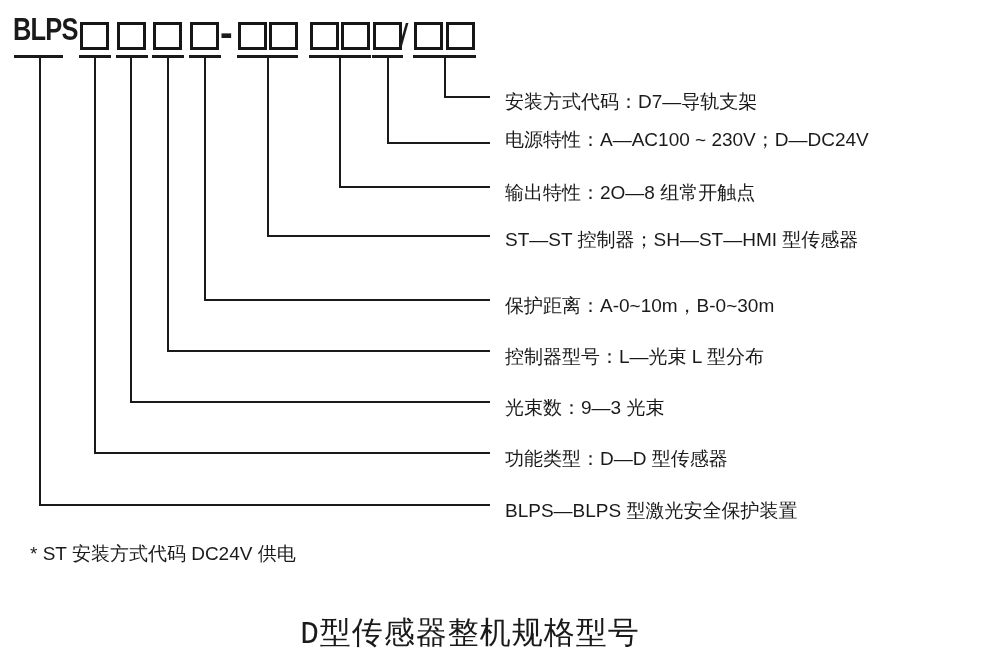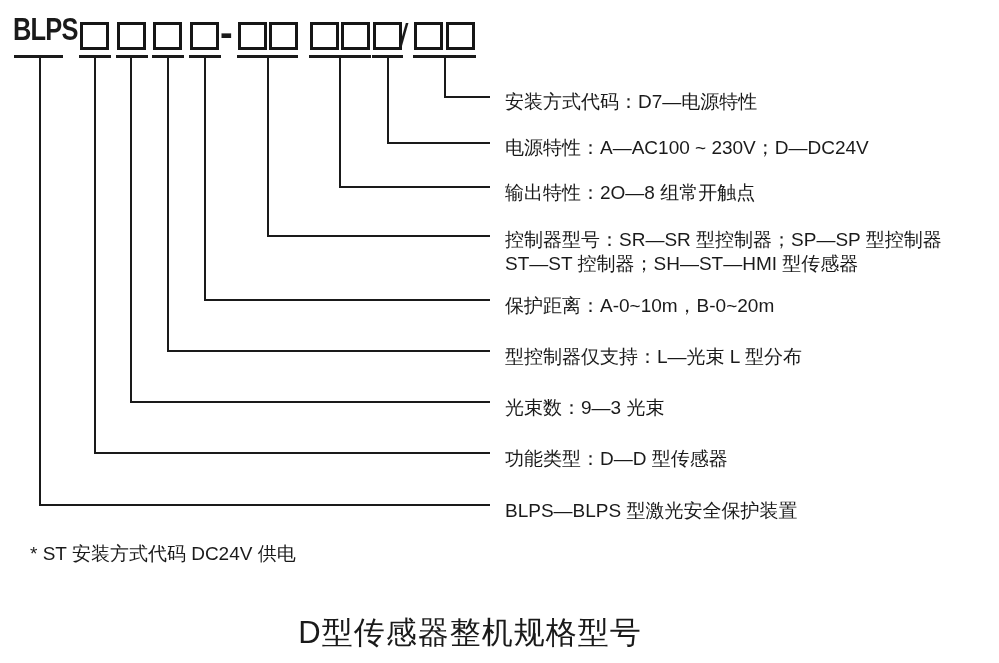--- a/index.html
+++ b/index.html
@@ -52,20 +52,21 @@
   }
   .title{
     position:absolute;
     left:0;top:612px;
     width:940px;
     text-align:center;
     font-size:31px;
     font-weight:300;
     letter-spacing:1px;
     white-space:nowrap;
+    font-family:Liberation Mono, monospace;
   }
 </style>
 </head>
 <body>
 
 <div class="canvas">
 
   <div class="prefix">BLPS</div>
 
   <div class="slot-box" style="left:80px"></div>
@@ -109,29 +110,28 @@
   <div class="line" style="left:444px;top:96px;width:46px;height:2px"></div>
   <div class="line" style="left:387px;top:142px;width:103px;height:2px"></div>
   <div class="line" style="left:339px;top:186px;width:151px;height:2px"></div>
   <div class="line" style="left:267px;top:235px;width:223px;height:2px"></div>
   <div class="line" style="left:204px;top:299px;width:286px;height:2px"></div>
   <div class="line" style="left:167px;top:350px;width:323px;height:2px"></div>
   <div class="line" style="left:130px;top:401px;width:360px;height:2px"></div>
   <div class="line" style="left:94px;top:452px;width:396px;height:2px"></div>
   <div class="line" style="left:39px;top:504px;width:451px;height:2px"></div>
 
-  <div class="lbl" style="top:90px">安装方式代码：D7—电源特性</div>
-  <div class="lbl" style="top:136px">电源特性：A—AC100 ~ 230V；D—DC24V</div>
+  <div class="lbl" style="top:90px">安装方式代码：D7—导轨支架</div>
+  <div class="lbl" style="top:128px">电源特性：A—AC100 ~ 230V；D—DC24V</div>
   <div class="lbl" style="top:181px">输出特性：2O—8 组常开触点</div>
   <div class="lbl" style="top:228px">
-    <div>控制器型号：SR—SR 型控制器；SP—SP 型控制器</div>
     <div>ST—ST 控制器；SH—ST—HMI 型传感器</div>
   </div>
-  <div class="lbl" style="top:294px">保护距离：A-0~10m，B-0~20m</div>
-  <div class="lbl" style="top:345px">型控制器仅支持：L—光束 L 型分布</div>
+  <div class="lbl" style="top:294px">保护距离：A-0~10m，B-0~30m</div>
+  <div class="lbl" style="top:345px">控制器型号：L—光束 L 型分布</div>
   <div class="lbl" style="top:396px">光束数：9—3 光束</div>
   <div class="lbl" style="top:447px">功能类型：D—D 型传感器</div>
   <div class="lbl" style="top:499px">BLPS—BLPS 型激光安全保护装置</div>
 
   <div class="note">* ST 安装方式代码 DC24V 供电</div>
 
   <div class="title">D型传感器整机规格型号</div>
 
 </div>
 

